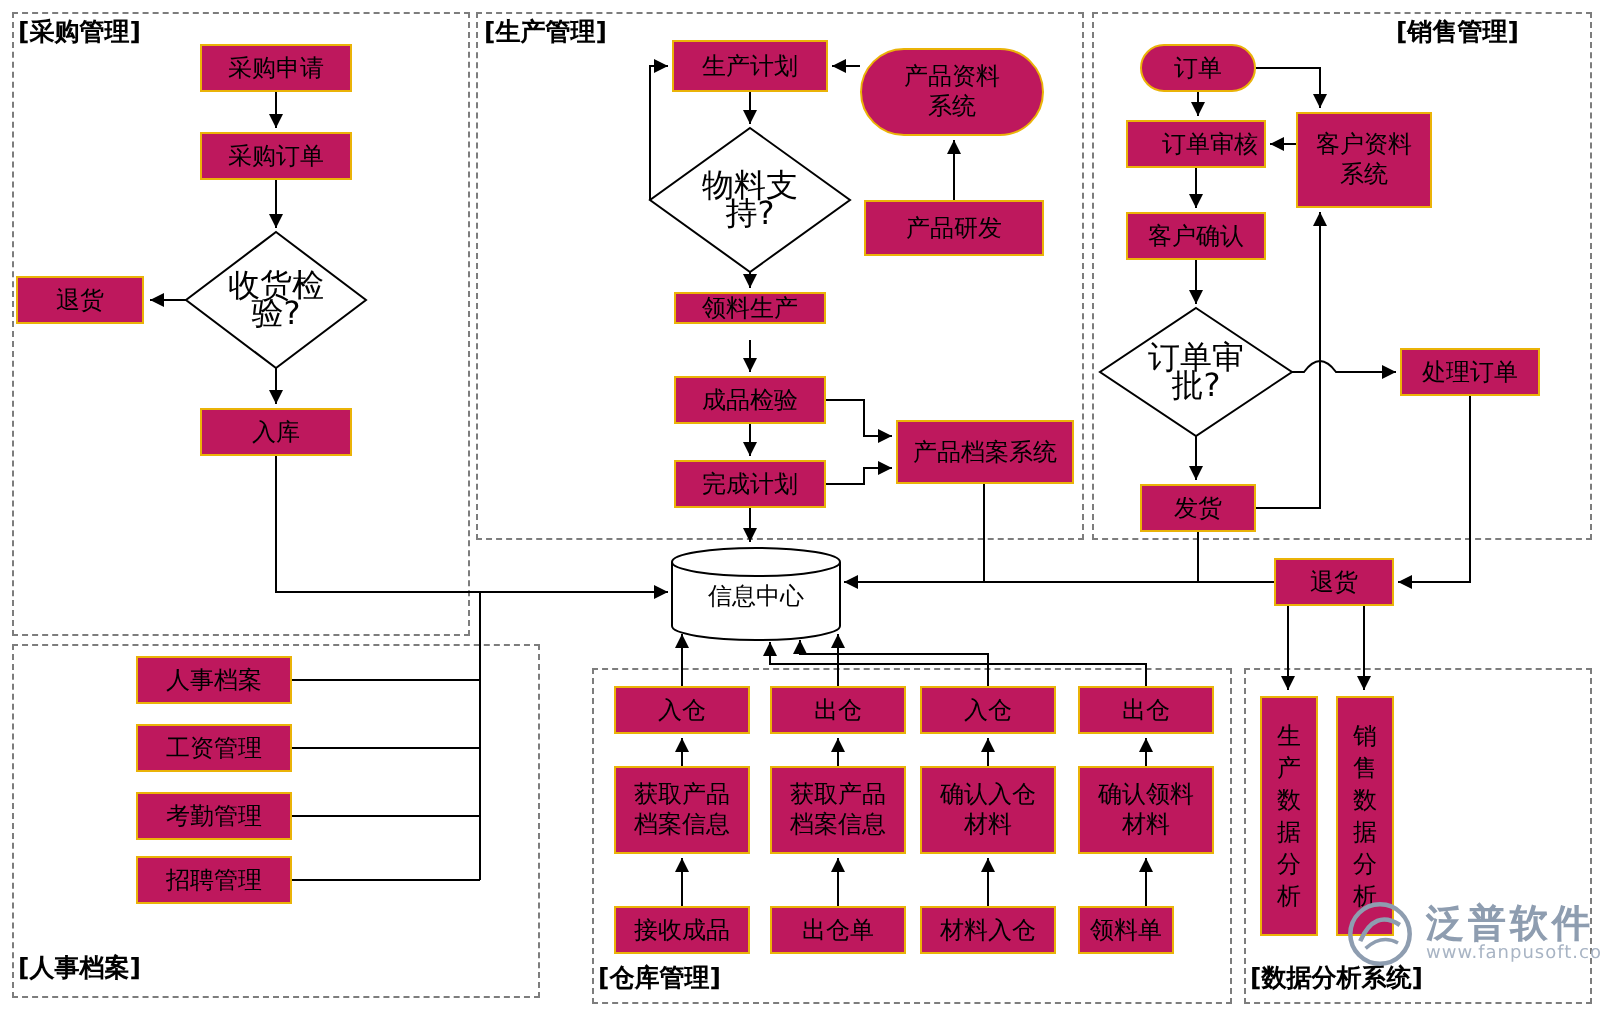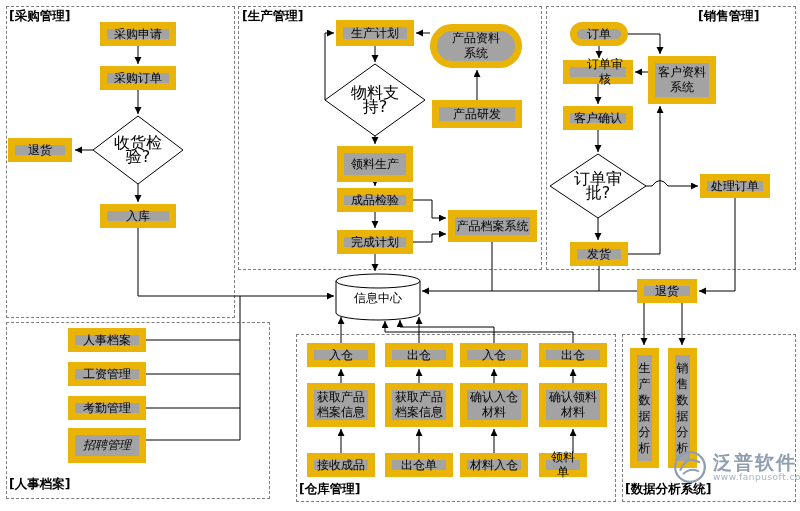--- a/index.html
+++ b/index.html
@@ -4,21 +4,21 @@
 <style>
   html,body { margin:0; padding:0; background:#fff; }
   .canvas {
     position:relative; width:800px; height:511px; background:#ffffff;
     font-family:"DejaVu Sans","Liberation Sans",sans-serif; overflow:hidden; color:#000;
   }
   .sect { position:absolute; border:1px dashed #7d7d7d; z-index:0; }
   .slabel { position:absolute; font-weight:bold; font-size:12.5px; z-index:2; white-space:nowrap; }
   svg.layer { position:absolute; left:0; top:0; z-index:1; }
   .node {
-    position:absolute; box-sizing:border-box; background:#a3a3a3; border:7px solid #eab308;
+    position:absolute; box-sizing:border-box; background:#be185d; border:1px solid #eab308;
     display:flex; align-items:center; justify-content:center; text-align:center;
     font-size:12px; line-height:15px; z-index:2; white-space:pre-line;
   }
   .dtext { position:absolute; font-size:16px; line-height:14px; text-align:center; z-index:2; white-space:pre-line; }
   .ctext { position:absolute; font-size:12px; text-align:center; z-index:2; }
   .vnode span { display:block; width:13px; margin:0 auto; word-break:break-all; line-height:16px; font-size:12px; }
   .brand { position:absolute; left:672px; top:449px; display:flex; align-items:center; gap:5px; z-index:3; }
   .brand-col { display:flex; flex-direction:column; line-height:1.1; }
   .brand-name { font-size:19px; font-weight:bold; color:#8e9db0; letter-spacing:2px; white-space:nowrap; }
   .brand-url { font-size:9px; color:#a8b4c4; letter-spacing:0.5px; white-space:nowrap; }
@@ -125,42 +125,42 @@
   <div class="node" style="left:100px;top:204px;width:76px;height:24px;">入库</div>
   <div class="dtext" style="left:108px;top:136px;width:60px;">收货检
 验?</div>
 
   <div class="node" style="left:336px;top:20px;width:78px;height:26px;">生产计划</div>
   <div class="node" style="left:430px;top:24px;width:92px;height:44px;border-radius:22px;">产品资料
 系统</div>
   <div class="node" style="left:432px;top:100px;width:90px;height:28px;">产品研发</div>
   <div class="dtext" style="left:345px;top:86px;width:60px;">物料支
 持?</div>
-  <div class="node" style="left:337px;top:146px;width:76px;height:36px;">领料生产</div>
+  <div class="node" style="left:337px;top:146px;width:76px;height:16px;">领料生产</div>
   <div class="node" style="left:337px;top:188px;width:76px;height:24px;">成品检验</div>
   <div class="node" style="left:337px;top:230px;width:76px;height:24px;">完成计划</div>
   <div class="node" style="left:448px;top:210px;width:89px;height:32px;">产品档案系统</div>
 
   <div class="node" style="left:570px;top:22px;width:58px;height:24px;border-radius:12px;">订单</div>
   <div class="node" style="left:563px;top:60px;width:70px;height:24px;padding-left:14px;">订单审核</div>
   <div class="node" style="left:648px;top:56px;width:68px;height:48px;">客户资料
 系统</div>
   <div class="node" style="left:563px;top:106px;width:70px;height:24px;">客户确认</div>
   <div class="dtext" style="left:568px;top:172px;width:60px;">订单审
 批?</div>
   <div class="node" style="left:700px;top:174px;width:70px;height:24px;">处理订单</div>
   <div class="node" style="left:570px;top:242px;width:58px;height:24px;">发货</div>
   <div class="node" style="left:637px;top:279px;width:60px;height:24px;">退货</div>
 
   <div class="ctext" style="left:338px;top:290px;width:80px;">信息中心</div>
 
   <div class="node" style="left:68px;top:328px;width:78px;height:24px;">人事档案</div>
   <div class="node" style="left:68px;top:362px;width:78px;height:24px;">工资管理</div>
   <div class="node" style="left:68px;top:396px;width:78px;height:24px;">考勤管理</div>
-  <div class="node" style="left:68px;top:428px;width:78px;height:35px;font-style:italic;">招聘管理</div>
+  <div class="node" style="left:68px;top:428px;width:78px;height:24px;">招聘管理</div>
 
   <div class="node" style="left:307px;top:343px;width:68px;height:24px;">入仓</div>
   <div class="node" style="left:385px;top:343px;width:68px;height:24px;">出仓</div>
   <div class="node" style="left:460px;top:343px;width:68px;height:24px;">入仓</div>
   <div class="node" style="left:539px;top:343px;width:68px;height:24px;">出仓</div>
 
   <div class="node" style="left:307px;top:383px;width:68px;height:44px;">获取产品
 档案信息</div>
   <div class="node" style="left:385px;top:383px;width:68px;height:44px;">获取产品
 档案信息</div>

